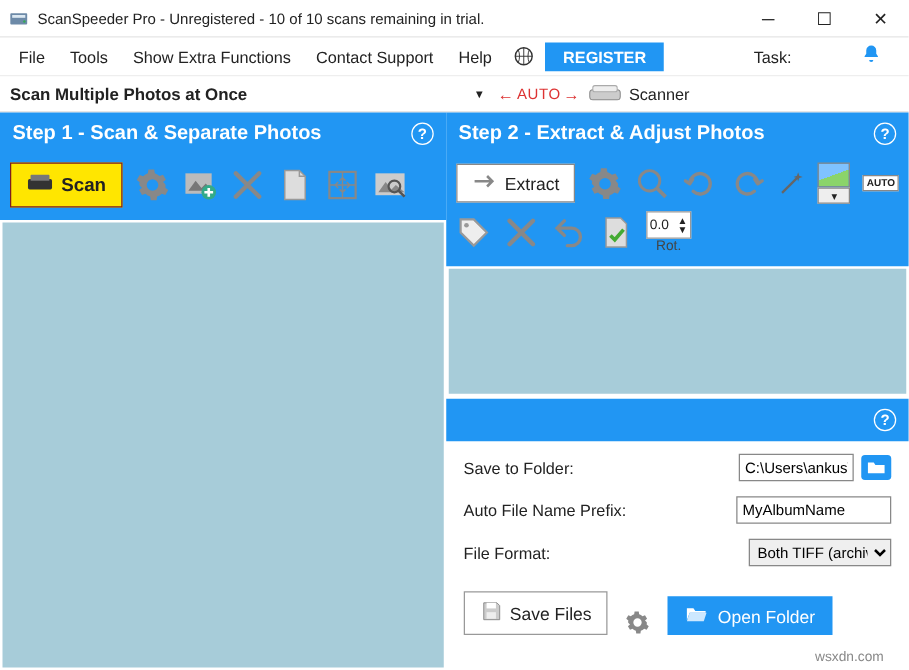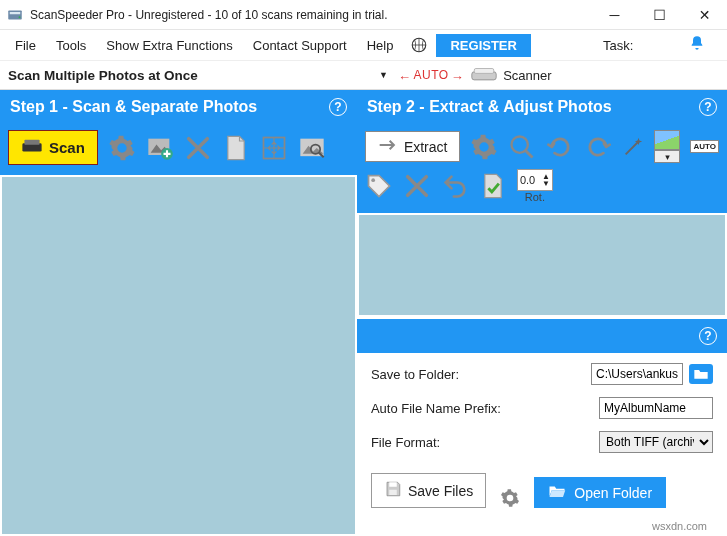--- a/index.html
+++ b/index.html
@@ -270,21 +270,21 @@
           <label>Save to Folder:</label>
           <input class="txtbox" value="C:\Users\ankus\" style="">
           <span class="folder-icon-btn">
             <svg width="16" height="12" viewBox="0 0 24 18">
                 <path d="M2 3h7l2 3h11v10H2z" fill="#fff"></path>
               </svg>
           </span>
         </div>
         <div class="formrow">
           <label>Auto File Name Prefix:</label>
-          <input class="txtbox" style="width: 114px; margin-left: 13px;" value="MyAlbumName">
+          <input class="txtbox" style="width: 124px; margin-left: 13px;" value="MyAlbumName">
         </div>
         <div class="formrow">
           <label>File Format:</label>
           <select class="select">
             <option>Both TIFF (archival</option>
           </select>
         </div>
         <div class="btnrow">
           <span class="save-btn">
             <span>

